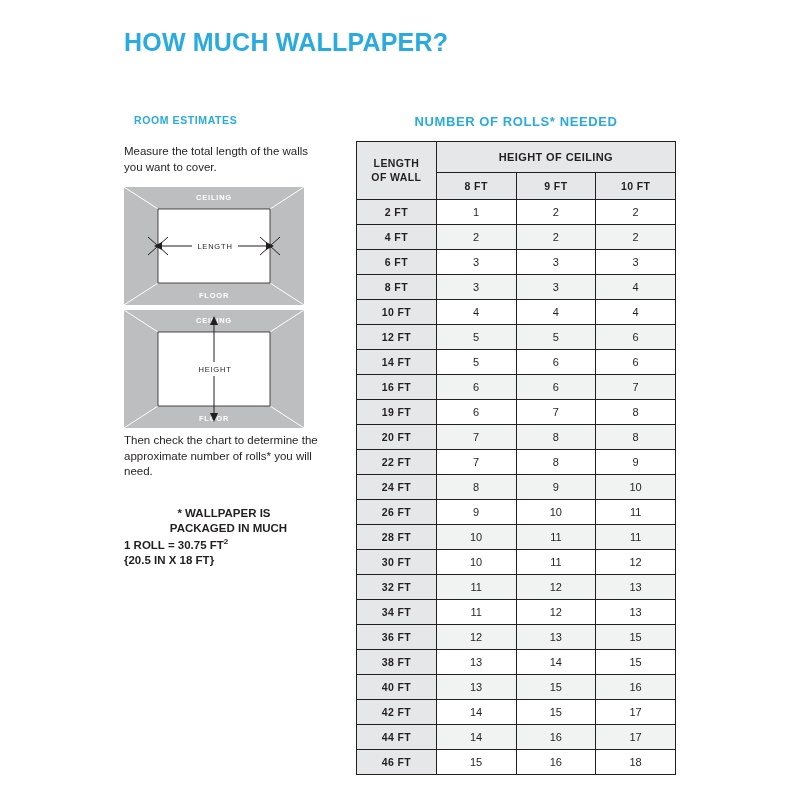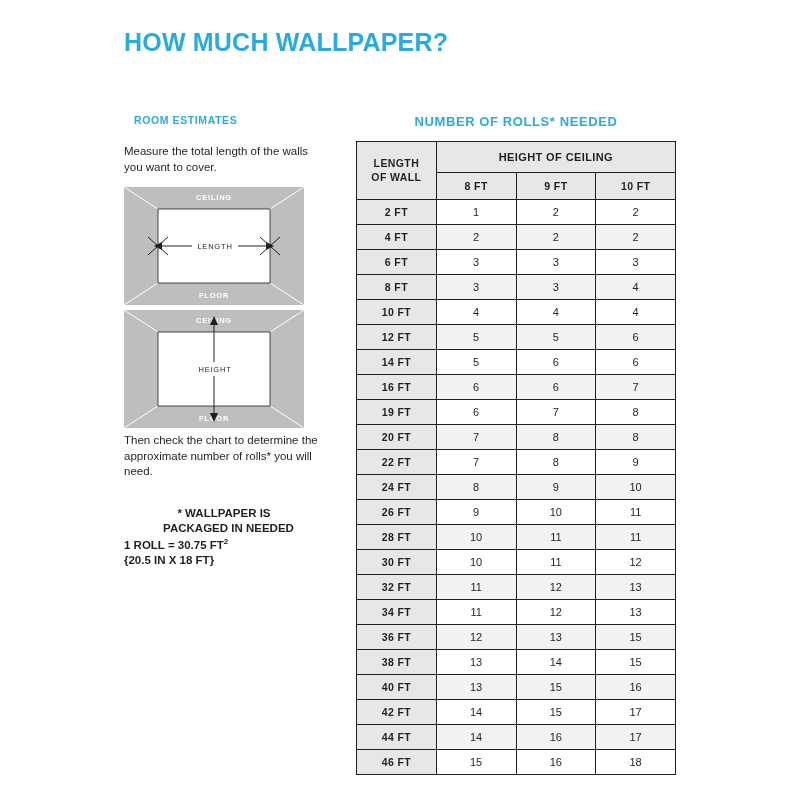--- a/index.html
+++ b/index.html
@@ -195,21 +195,21 @@
         <polygon points="90,112 86,103 94,103" fill="#231f20"></polygon>
         <rect x="70" y="52" width="42" height="14" fill="#ffffff"></rect>
         <text x="91" y="62" font-family="Liberation Sans, sans-serif" font-size="7.5" font-weight="normal" fill="#231f20" text-anchor="middle" letter-spacing="0.8">HEIGHT</text>
       </svg>
     </div>
 
     <div class="step-text">Then check the chart to determine the approximate number of rolls* you will need.</div>
 
     <div class="note-block">
       <span>* WALLPAPER IS</span><br>
-      <span class="indent">PACKAGED IN NEEDED</span>
+      <span class="indent">PACKAGED IN MUCH</span>
     </div>
 
     <div class="note-block2">
       <span>1 ROLL = 30.75 FT</span><sup>2</sup><br>
       <span>{20.5 IN X 18 FT}</span>
     </div>
   </div>
 
   <div class="table-wrap">
     <div class="table-head-label">NUMBER OF ROLLS* NEEDED</div>

